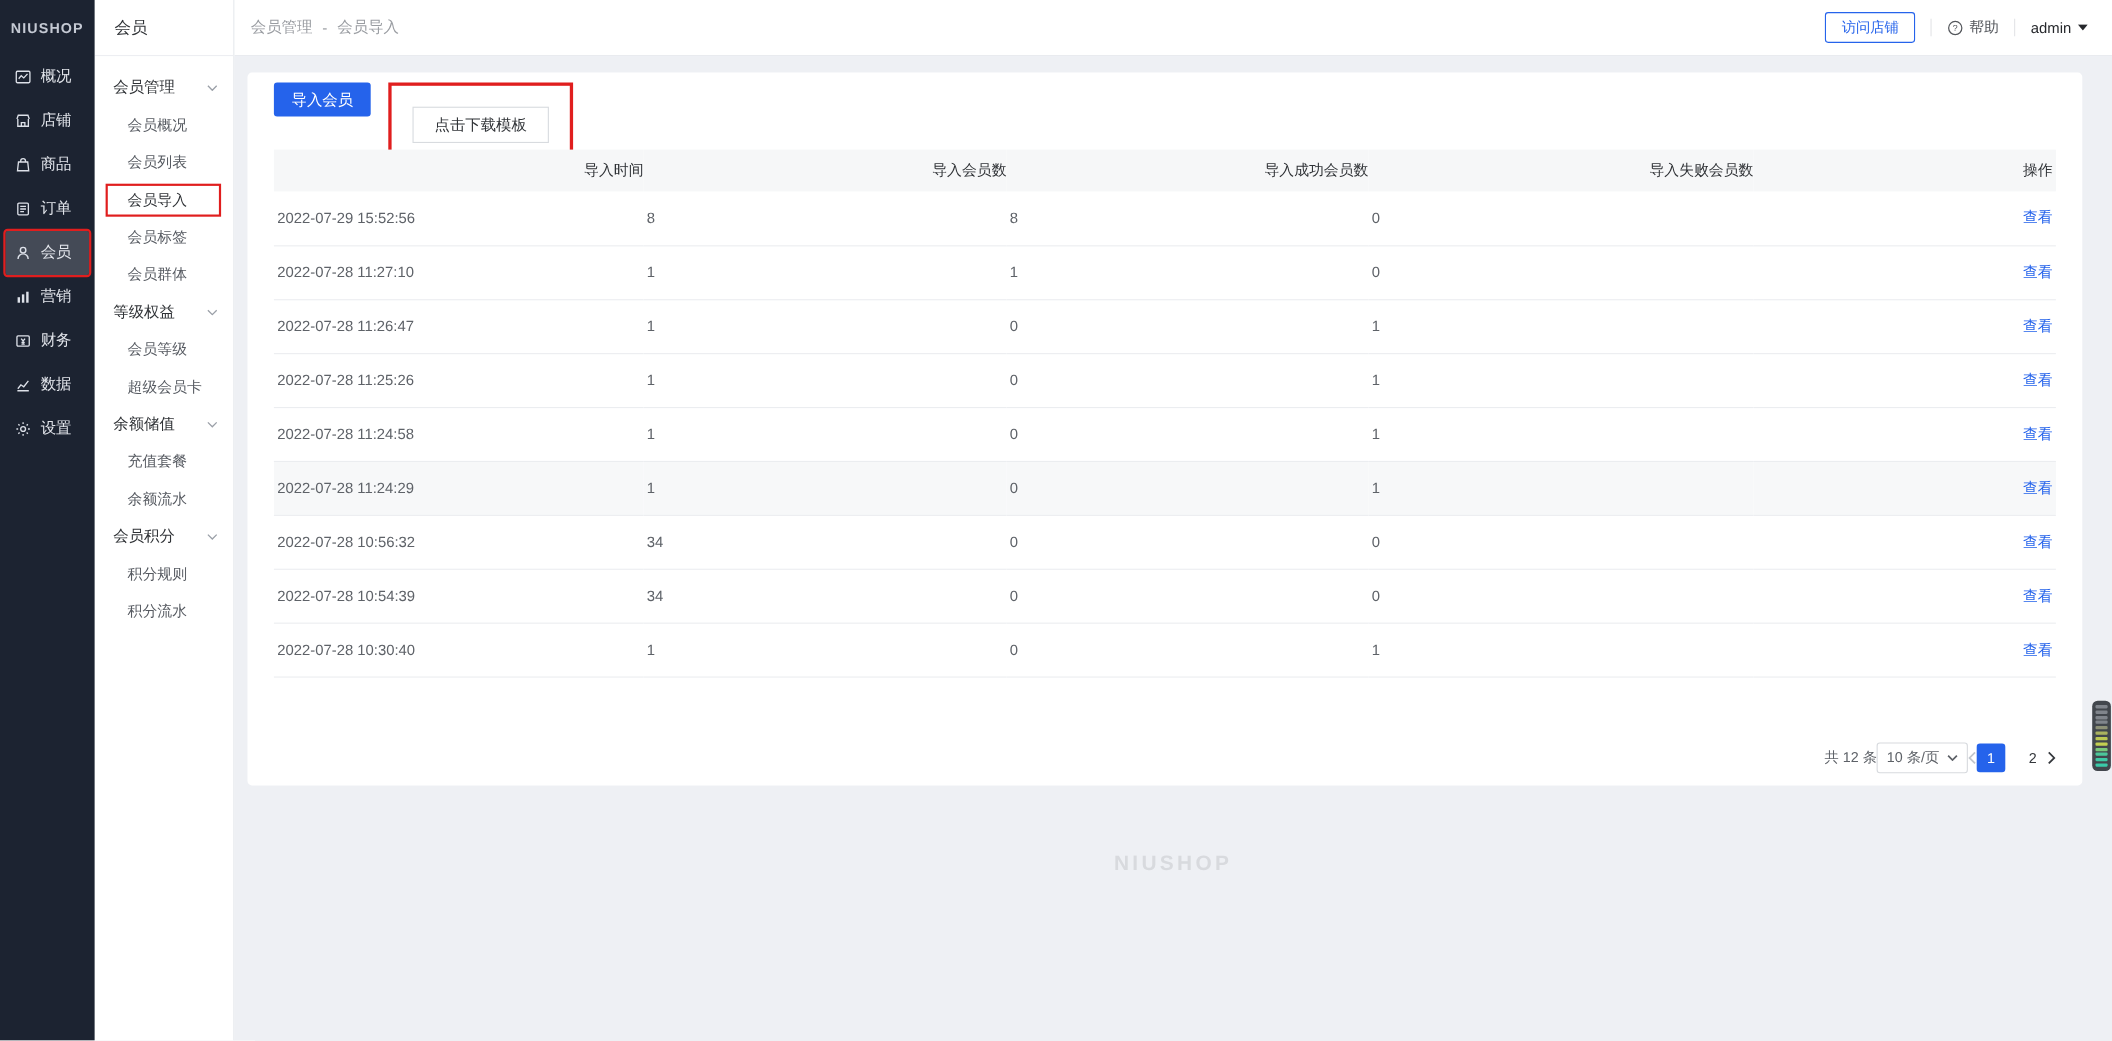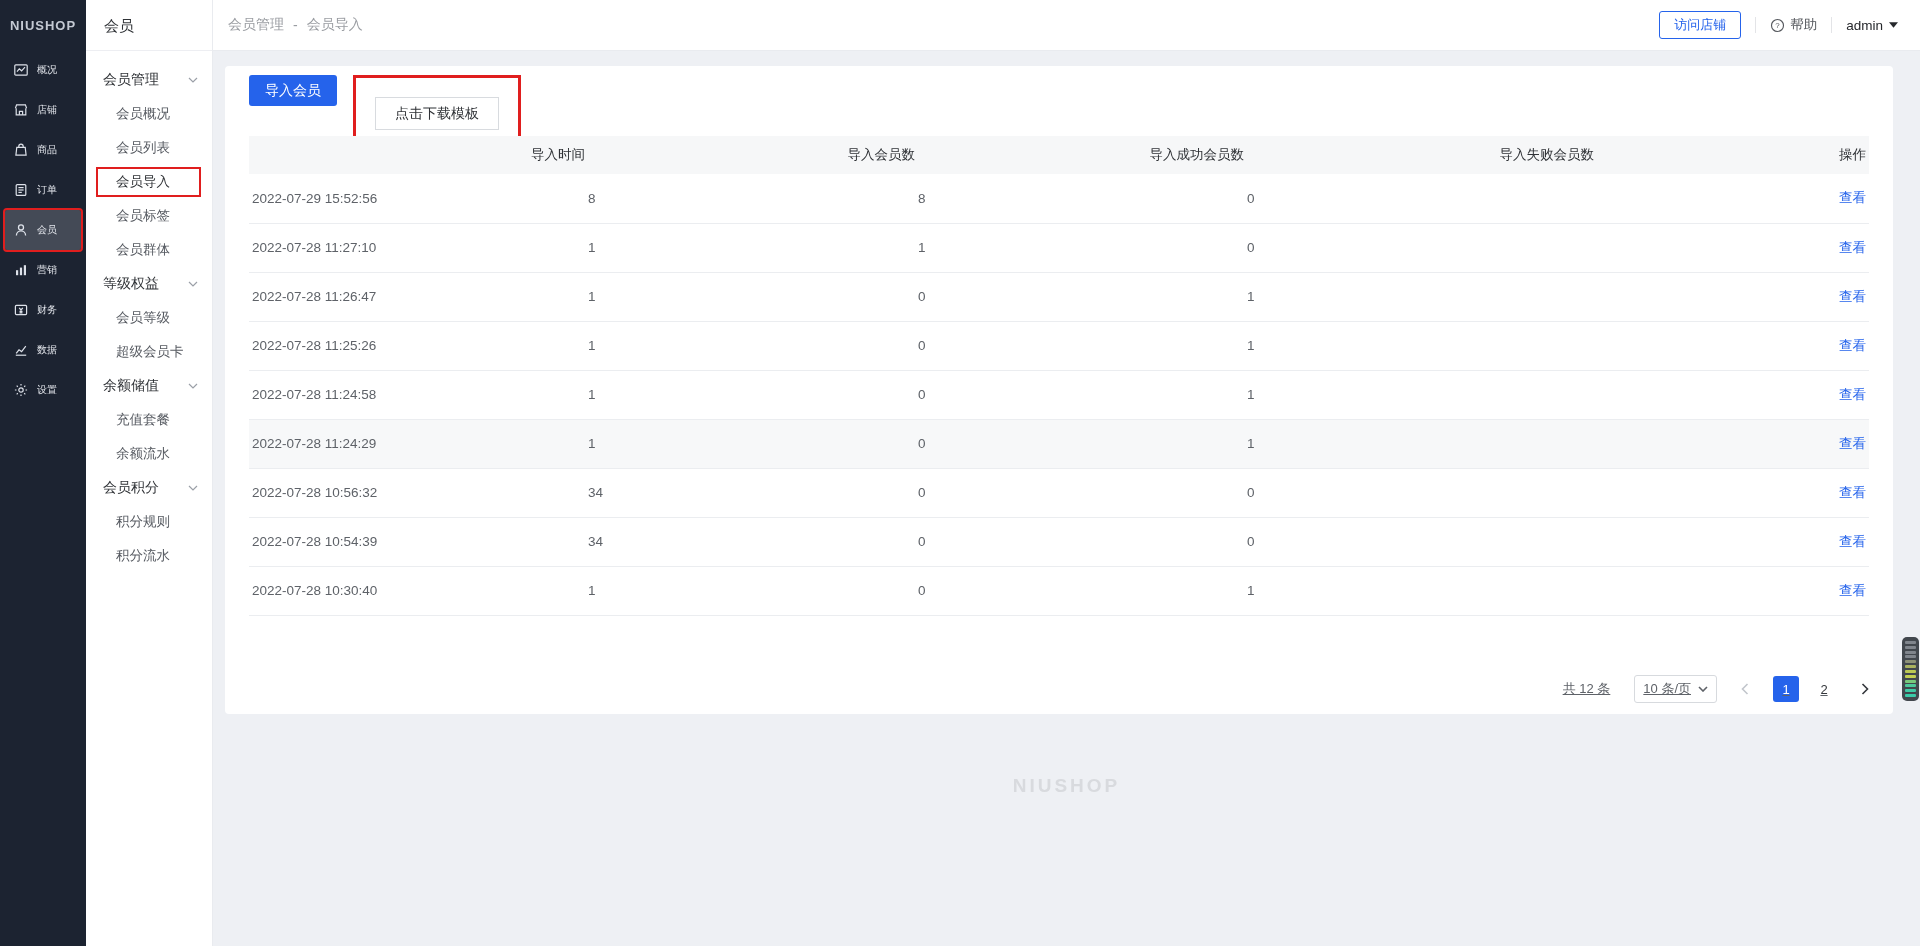--- a/index.html
+++ b/index.html
@@ -13,21 +13,21 @@
     width:1920px;height:946px;position:relative;overflow:hidden;
     background:#eef0f4;
     font-family:"Liberation Sans","DejaVu Sans",sans-serif;
     -webkit-font-smoothing:antialiased;
   }
   .icon{display:inline-flex;align-items:center;justify-content:center;line-height:0;}
 
   
   .sidebar-dark{position:absolute;left:0;top:0;bottom:0;width:86px;background:var(--sidebar-bg);z-index:5;}
   .logo{height:50px;display:flex;align-items:center;justify-content:center;color:#c4c9d3;font-weight:700;font-size:13px;letter-spacing:1px;}
-  .nav-item{height:40px;margin:0 5px;display:flex;align-items:center;gap:8px;padding-left:8px;color:#e2e5eb;font-size:10px;border-radius:2px;cursor:pointer;white-space:nowrap;}
+  .nav-item{height:40px;margin:0 5px;display:flex;align-items:center;gap:8px;padding-left:8px;color:#e2e5eb;font-size:14px;border-radius:2px;cursor:pointer;white-space:nowrap;}
   .nav-item .icon{width:16px;height:16px;color:#dde1e9;flex:none;}
   .nav-item.active{background:rgba(255,255,255,.18);outline:2px solid var(--annotation);}
 
   
   .sidebar-light{position:absolute;left:86px;top:0;bottom:0;width:127px;background:#fff;border-right:1px solid #e9ebef;z-index:4;}
   .submenu-title{height:51px;line-height:51px;padding-left:18px;font-size:15px;color:#2f3236;border-bottom:1px solid #edeef2;}
   .submenu{padding-top:12px;}
   .group-header{height:34px;display:flex;align-items:center;justify-content:space-between;padding:0 14px 0 17px;font-size:14px;color:#2f3236;cursor:pointer;white-space:nowrap;}
   .group-header .icon{color:#9ba0a8;}
   .submenu-item{height:34px;line-height:34px;padding-left:30px;font-size:13.5px;color:#565a61;cursor:pointer;white-space:nowrap;}
@@ -53,21 +53,21 @@
   .annotation-box{margin-left:16px;border:3px solid var(--annotation);padding:19px;}
   .btn-plain{background:#fff;border:1px solid #d8dbdf;color:#2f3236;height:33px;padding:0 19px;font-size:14px;cursor:pointer;font-family:inherit;white-space:nowrap;}
 
   .data-table{position:absolute;top:70px;left:24px;width:1620px;border-collapse:collapse;table-layout:fixed;}
   .data-table th{background:#f6f7f8;height:38px;text-align:right;font-weight:400;font-size:13.5px;color:#2f3236;padding:0 0 0 3px;white-space:nowrap;}
   .data-table td{height:49px;border-bottom:1px solid #ebedf0;font-size:13.5px;color:#5e6268;padding:0 0 0 3px;white-space:nowrap;}
   .data-table th.col-action,.data-table td.col-action{text-align:right;padding-right:3px;}
   .data-table tr.highlight td{background:#f7f8f9;}
   .view-link{color:var(--accent);cursor:pointer;text-decoration:none;}
 
-  .pagination{position:absolute;right:24px;bottom:11px;display:flex;align-items:center;gap:24px;font-size:13px;color:#5e6268;text-decoration:underline;}
+  .pagination{position:absolute;right:24px;bottom:11px;display:flex;align-items:center;gap:0;font-size:13px;color:#5e6268;}
   .page-size{height:28px;border:1px solid #d7dade;border-radius:3px;display:flex;align-items:center;gap:7px;padding:0 8px;cursor:pointer;}
   .page-size .icon{color:#5e6268;}
   .pg-btn{display:flex;align-items:center;cursor:pointer;}
   .pg-btn.prev{color:#c2c6cc;}
   .pg-btn.next{color:#34373c;}
   .pages{display:flex;gap:12px;align-items:center;}
   .page-num{min-width:26px;height:26px;display:flex;align-items:center;justify-content:center;font-size:13px;color:#34373c;cursor:pointer;border-radius:3px;}
   .page-num.active{background:var(--accent);color:#fff;}
 
   .watermark{position:absolute;top:724px;left:0;width:100%;text-align:center;color:#d8dade;font-size:19px;font-weight:700;letter-spacing:3px;}

